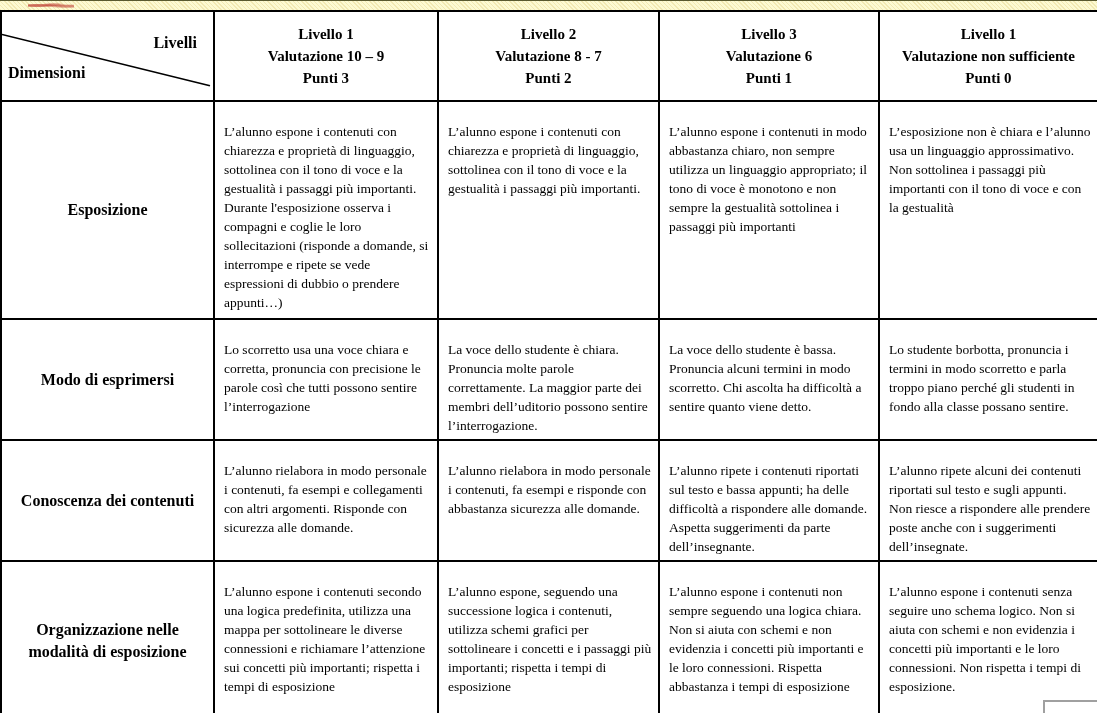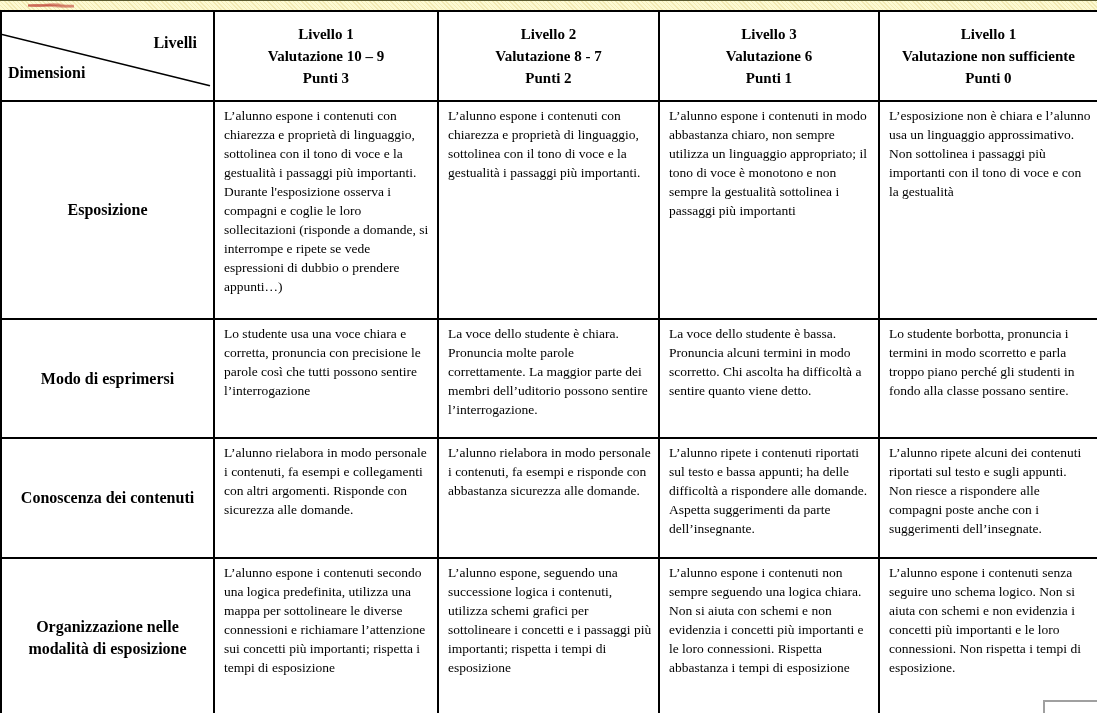--- a/index.html
+++ b/index.html
@@ -77,21 +77,21 @@
     font-size: 16px;
     line-height: 22px;
     text-align: center;
     vertical-align: middle;
     padding: 4px 12px;
   }
   td.body-cell {
     vertical-align: top;
     font-size: 13.5px;
     line-height: 19px;
-    padding: 4px 4px 4px 9px;
+    padding: 20px 4px 4px 9px;
   }
   
   .corner-box {
     position: absolute;
     left: 1043px;
     top: 700px;
     width: 70px;
     height: 30px;
     background: #ffffff;
     border: 2px solid #a0a0a0;
@@ -148,31 +148,31 @@
     <tbody>
       <tr style="height:218px">
         <td class="row-label">Esposizione</td>
         <td class="body-cell">L’alunno espone i contenuti con chiarezza e proprietà di linguaggio, sottolinea con il tono di voce e la gestualità i passaggi più importanti. Durante l'esposizione osserva i compagni e coglie le loro sollecitazioni (risponde a domande, si interrompe e ripete se vede espressioni di dubbio o prendere appunti…)</td>
         <td class="body-cell">L’alunno espone i contenuti con chiarezza e proprietà di linguaggio, sottolinea con il tono di voce e la gestualità i passaggi più importanti.</td>
         <td class="body-cell">L’alunno espone i contenuti in modo abbastanza chiaro, non sempre utilizza un linguaggio appropriato; il tono di voce è monotono e non sempre la gestualità sottolinea i passaggi più importanti</td>
         <td class="body-cell">L’esposizione non è chiara e l’alunno usa un linguaggio approssimativo. Non sottolinea i passaggi più importanti con il tono di voce e con la gestualità</td>
       </tr>
       <tr style="height:119px">
         <td class="row-label">Modo di esprimersi</td>
-        <td class="body-cell">Lo studente usa una voce chiara e corretta, pronuncia con precisione le parole così che tutti possono sentire l’interrogazione</td>
+        <td class="body-cell">Lo scorretto usa una voce chiara e corretta, pronuncia con precisione le parole così che tutti possono sentire l’interrogazione</td>
         <td class="body-cell">La voce dello studente è chiara. Pronuncia molte parole correttamente. La maggior parte dei membri dell’uditorio possono sentire l’interrogazione.</td>
         <td class="body-cell">La voce dello studente è bassa. Pronuncia alcuni termini in modo scorretto.  Chi ascolta ha difficoltà a sentire quanto viene detto.</td>
         <td class="body-cell">Lo studente borbotta, pronuncia i termini in modo scorretto e parla troppo piano perché gli studenti in fondo alla classe possano sentire.</td>
       </tr>
       <tr style="height:120px">
         <td class="row-label">Conoscenza dei contenuti</td>
         <td class="body-cell">L’alunno rielabora in modo personale i contenuti, fa esempi e collegamenti con altri argomenti. Risponde con sicurezza alle domande.</td>
         <td class="body-cell">L’alunno rielabora in modo personale i contenuti, fa esempi e risponde con abbastanza sicurezza alle domande.</td>
         <td class="body-cell">L’alunno ripete i contenuti riportati sul testo e bassa appunti; ha delle difficoltà a rispondere alle domande. Aspetta suggerimenti da parte dell’insegnante.</td>
-        <td class="body-cell">L’alunno ripete alcuni dei contenuti  riportati sul testo e sugli appunti. Non riesce a rispondere alle compagni poste anche con i suggerimenti dell’insegnate.</td>
+        <td class="body-cell">L’alunno ripete alcuni dei contenuti  riportati sul testo e sugli appunti. Non riesce a rispondere alle prendere poste anche con i suggerimenti dell’insegnate.</td>
       </tr>
       <tr style="height:160px">
         <td class="row-label">Organizzazione nelle modalità di esposizione</td>
         <td class="body-cell">L’alunno espone i contenuti secondo una logica predefinita, utilizza una mappa per sottolineare le diverse connessioni e  richiamare l’attenzione sui concetti più importanti; rispetta i tempi di esposizione</td>
         <td class="body-cell">L’alunno espone, seguendo una successione logica  i contenuti, utilizza schemi grafici per sottolineare i concetti e i passaggi più importanti; rispetta i tempi di esposizione</td>
         <td class="body-cell">L’alunno espone i contenuti non sempre seguendo una logica chiara. Non si aiuta con schemi e non evidenzia i concetti più importanti e le loro connessioni. Rispetta abbastanza i tempi di esposizione</td>
         <td class="body-cell">L’alunno espone i contenuti senza seguire uno schema logico. Non si aiuta con schemi e non evidenzia i concetti più importanti e le loro connessioni. Non rispetta i tempi di esposizione.</td>
       </tr>
     </tbody>
   </table>

